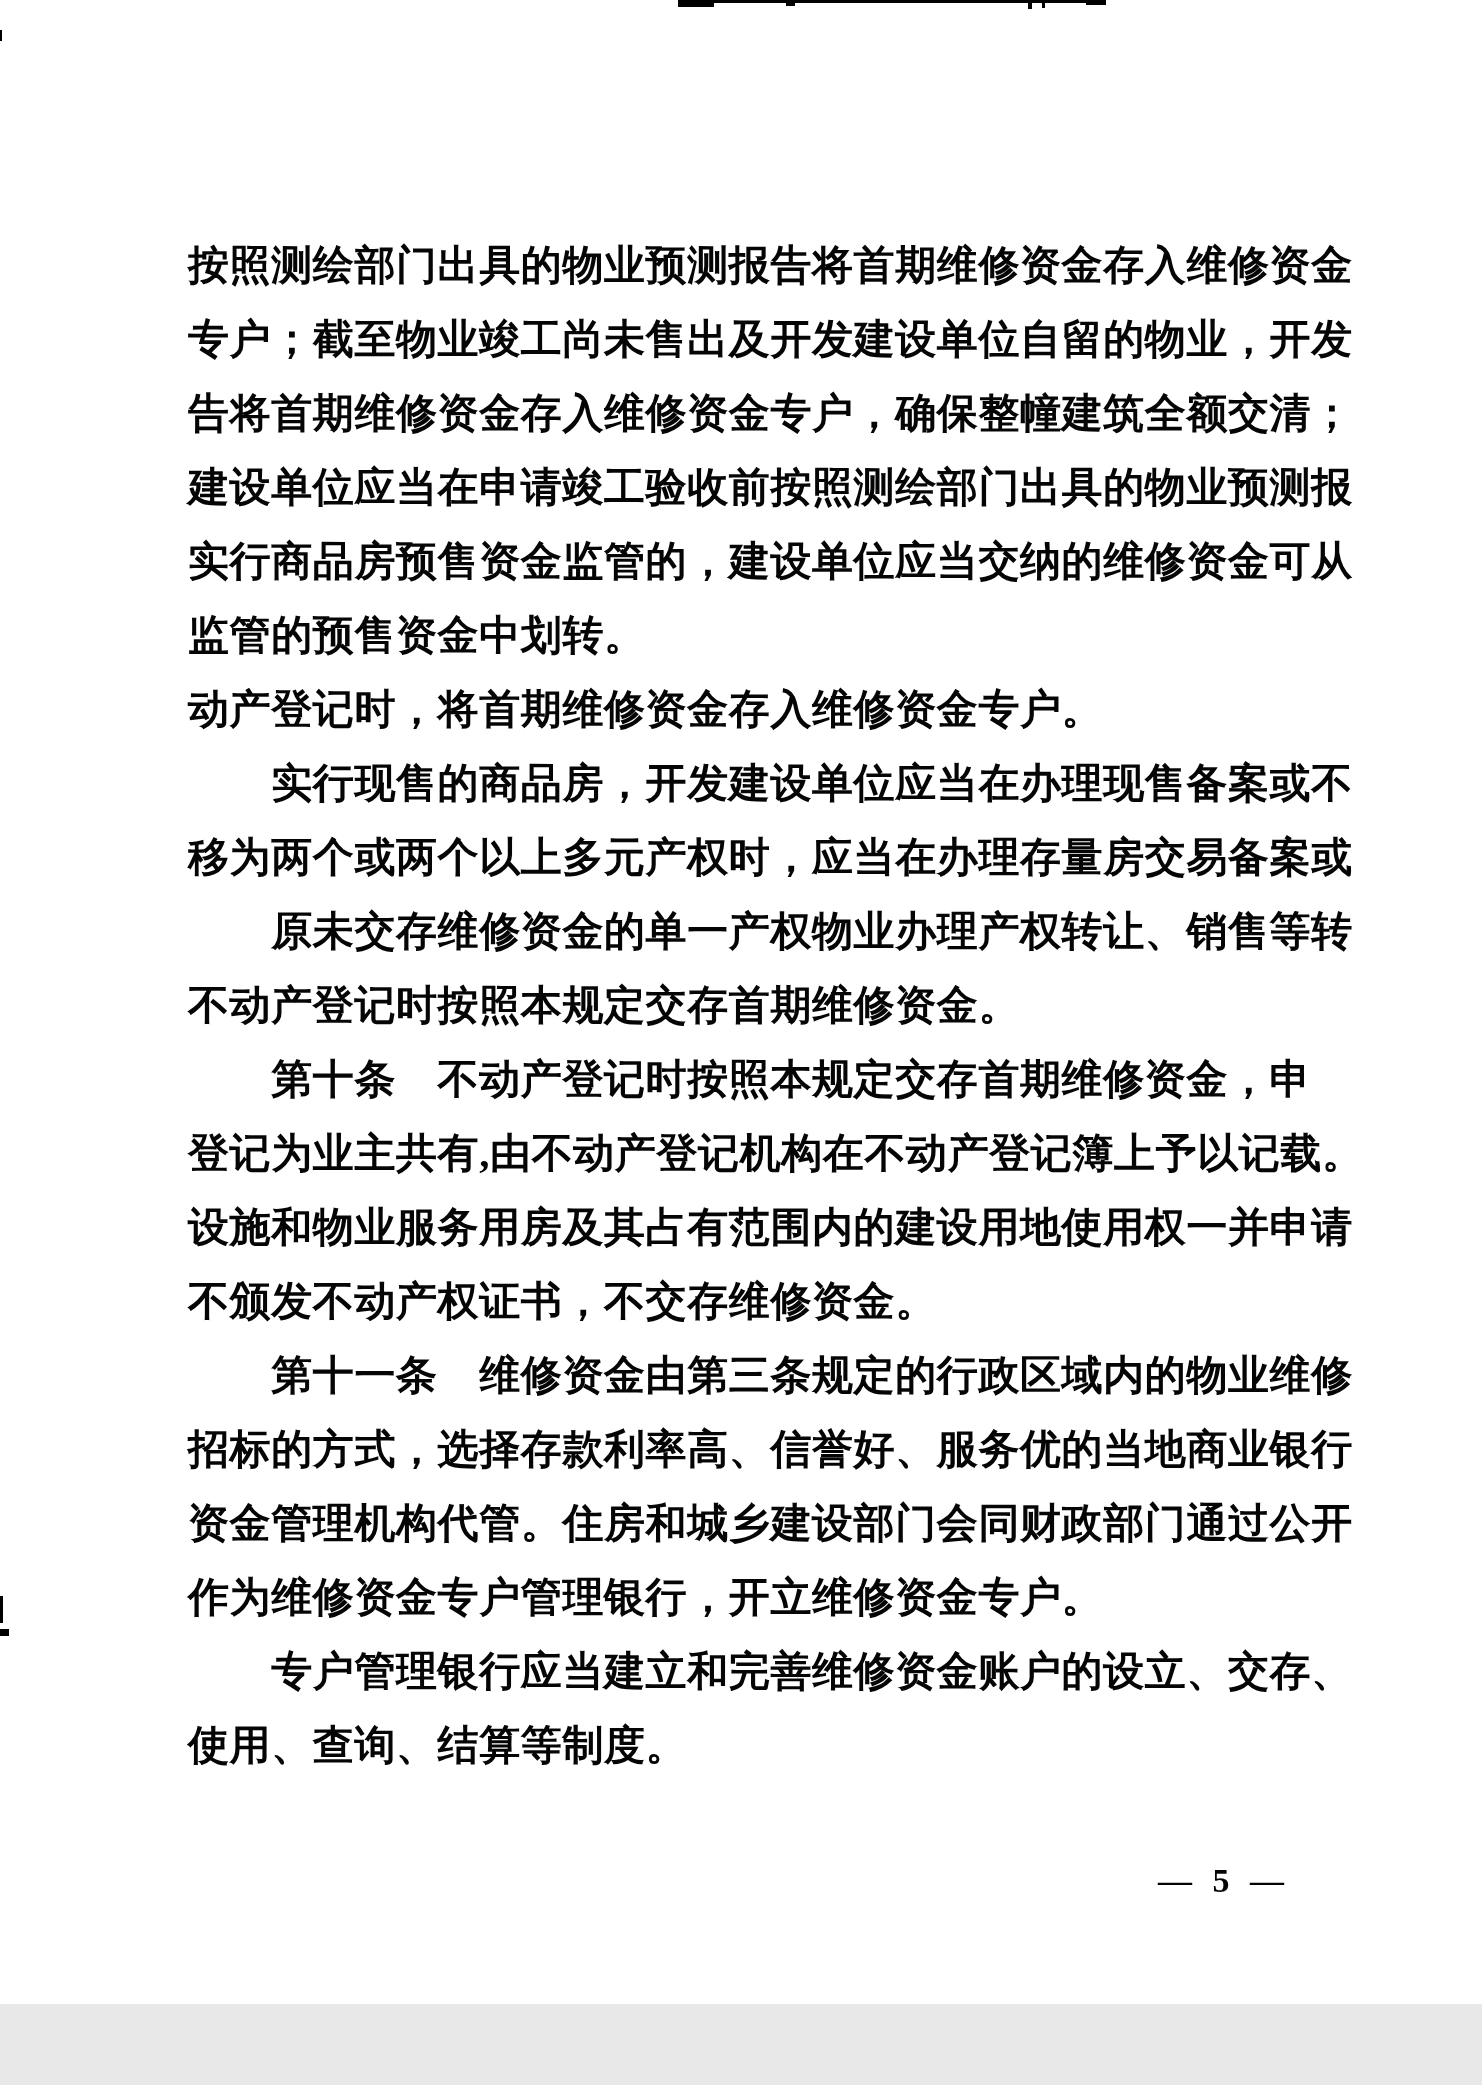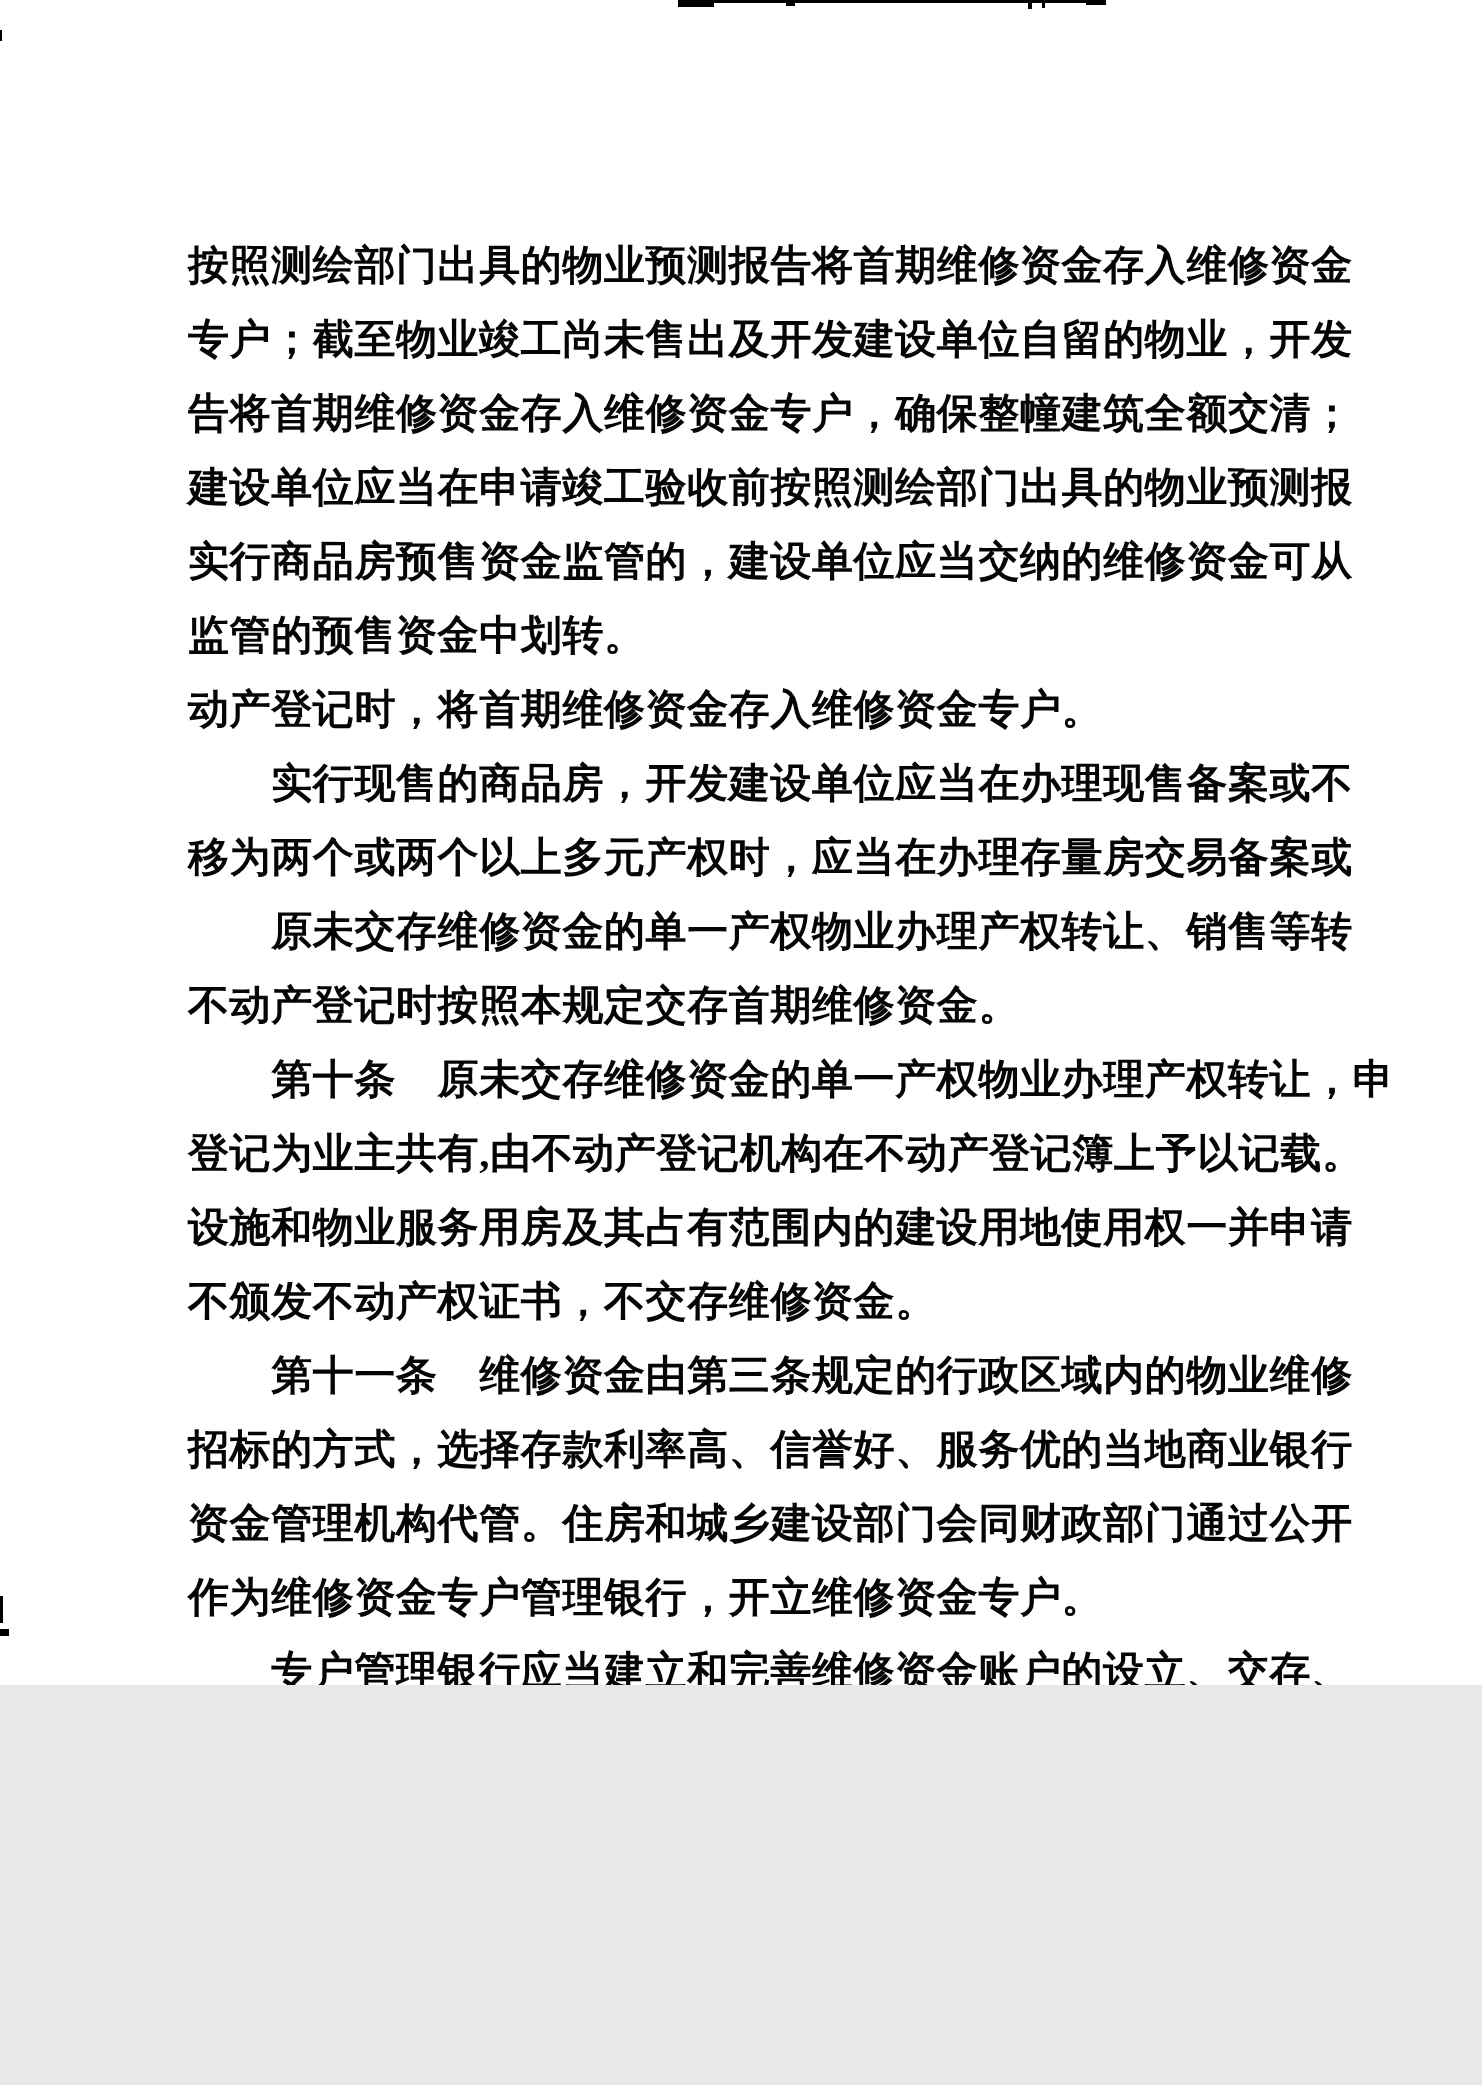--- a/index.html
+++ b/index.html
@@ -3,21 +3,21 @@
 <meta charset="utf-8">
 <style>
   html, body {
     margin: 0;
     padding: 0;
     background: #e8e8e8;
   }
   .page {
     position: relative;
     width: 1482px;
-    height: 1685px;
+    height: 2004px;
     background: #ffffff;
     overflow: hidden;
     font-family: "Liberation Serif", "DejaVu Serif", serif;
     color: #000000;
   }
   .text-block {
     position: absolute;
     left: 188px;
     top: 228px;
     width: 1175px;
@@ -86,21 +86,21 @@
     <div class="text-line">专户；截至物业竣工尚未售出及开发建设单位自留的物业，开发</div>
     <div class="text-line">告将首期维修资金存入维修资金专户，确保整幢建筑全额交清；</div>
     <div class="text-line">建设单位应当在申请竣工验收前按照测绘部门出具的物业预测报</div>
     <div class="text-line">实行商品房预售资金监管的，建设单位应当交纳的维修资金可从</div>
     <div class="text-line">监管的预售资金中划转。</div>
     <div class="text-line">动产登记时，将首期维修资金存入维修资金专户。</div>
     <div class="text-line">　　实行现售的商品房，开发建设单位应当在办理现售备案或不</div>
     <div class="text-line">移为两个或两个以上多元产权时，应当在办理存量房交易备案或</div>
     <div class="text-line">　　原未交存维修资金的单一产权物业办理产权转让、销售等转</div>
     <div class="text-line">不动产登记时按照本规定交存首期维修资金。</div>
-    <div class="text-line">　　第十条　原未交存维修资金的单一产权物业办理产权转让，申</div>
+    <div class="text-line">　　第十条　不动产登记时按照本规定交存首期维修资金，申</div>
     <div class="text-line">登记为业主共有,由不动产登记机构在不动产登记簿上予以记载。</div>
     <div class="text-line">设施和物业服务用房及其占有范围内的建设用地使用权一并申请</div>
     <div class="text-line">不颁发不动产权证书，不交存维修资金。</div>
     <div class="text-line">　　第十一条　维修资金由第三条规定的行政区域内的物业维修</div>
     <div class="text-line">招标的方式，选择存款利率高、信誉好、服务优的当地商业银行</div>
     <div class="text-line">资金管理机构代管。住房和城乡建设部门会同财政部门通过公开</div>
     <div class="text-line">作为维修资金专户管理银行，开立维修资金专户。</div>
     <div class="text-line">　　专户管理银行应当建立和完善维修资金账户的设立、交存、</div>
     <div class="text-line">使用、查询、结算等制度。</div>
   </div>

